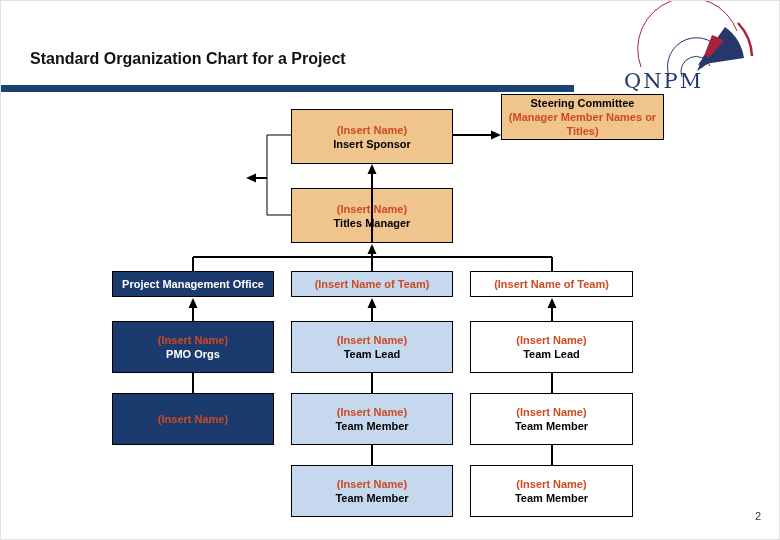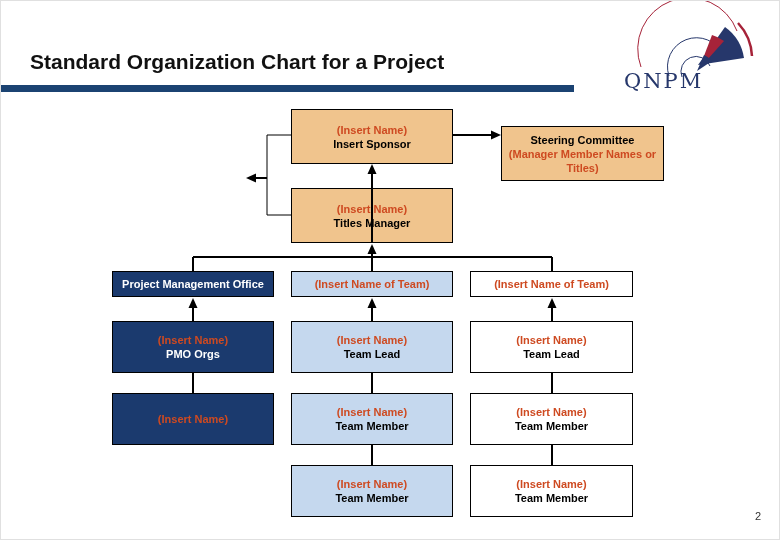--- a/index.html
+++ b/index.html
@@ -1,19 +1,19 @@
 <!DOCTYPE html>
 <html><head>
 <meta charset="utf-8">
 <style>
   html,body{margin:0;padding:0;background:#fff;}
   .slide{position:relative;width:780px;height:540px;background:#fff;overflow:hidden;
          box-sizing:border-box;border:1px solid #e0e0e0;
          font-family:"Liberation Sans",sans-serif;}
-  .slide-title{position:absolute;left:29px;top:49px;font-size:21px;font-weight:bold;
+  .slide-title{position:absolute;left:29px;top:49px;font-size:16px;font-weight:bold;
                color:#111;letter-spacing:0px;white-space:nowrap;}
   .title-bar{position:absolute;left:0;top:84px;width:573px;height:7px;background:#1B4372;}
   .logo{position:absolute;left:612px;top:0px;width:165px;height:100px;}
   .box{position:absolute;box-sizing:border-box;border:1px solid #000;
        display:flex;flex-direction:column;justify-content:center;align-items:center;
        text-align:center;font-size:11px;font-weight:bold;line-height:14px;padding:1px 3px;}
   .tan{background:#F0C48D;}
   .navy{background:#1B3A6E;}
   .blue{background:#C5D8EE;}
   .white{background:#FFFFFF;}
@@ -40,21 +40,21 @@
     <path d="M 86 68 L 99 34 A 37 37 0 0 1 111 40 Z" fill="#A62339"></path>
     <path d="M 84 70 L 91 54 A 18 18 0 0 1 99 60 Z" fill="#26376B"></path>
     <text x="11" y="87" font-family="DejaVu Serif, serif" font-size="21" fill="#26376B" letter-spacing="2">QNPM</text>
   </svg>
 
   <div class="box tan" style="left:290px;top:108px;width:162px;height:55px">
     <span class="t-orange">(Insert Name)</span>
     <span class="t-black">Insert Sponsor</span>
   </div>
 
-  <div class="box tan" style="left:500px;top:125px;width:163px;height:55px">
+  <div class="box tan" style="left:500px;top:93px;width:163px;height:46px">
     <span class="t-black">Steering Committee</span>
     <span class="t-orange">(Manager Member Names or Titles)</span>
   </div>
 
 
   <div class="box tan" style="left:290px;top:187px;width:162px;height:55px">
     <span class="t-orange">(Insert Name)</span>
     <span class="t-black">Titles Manager</span>
   </div>
 

